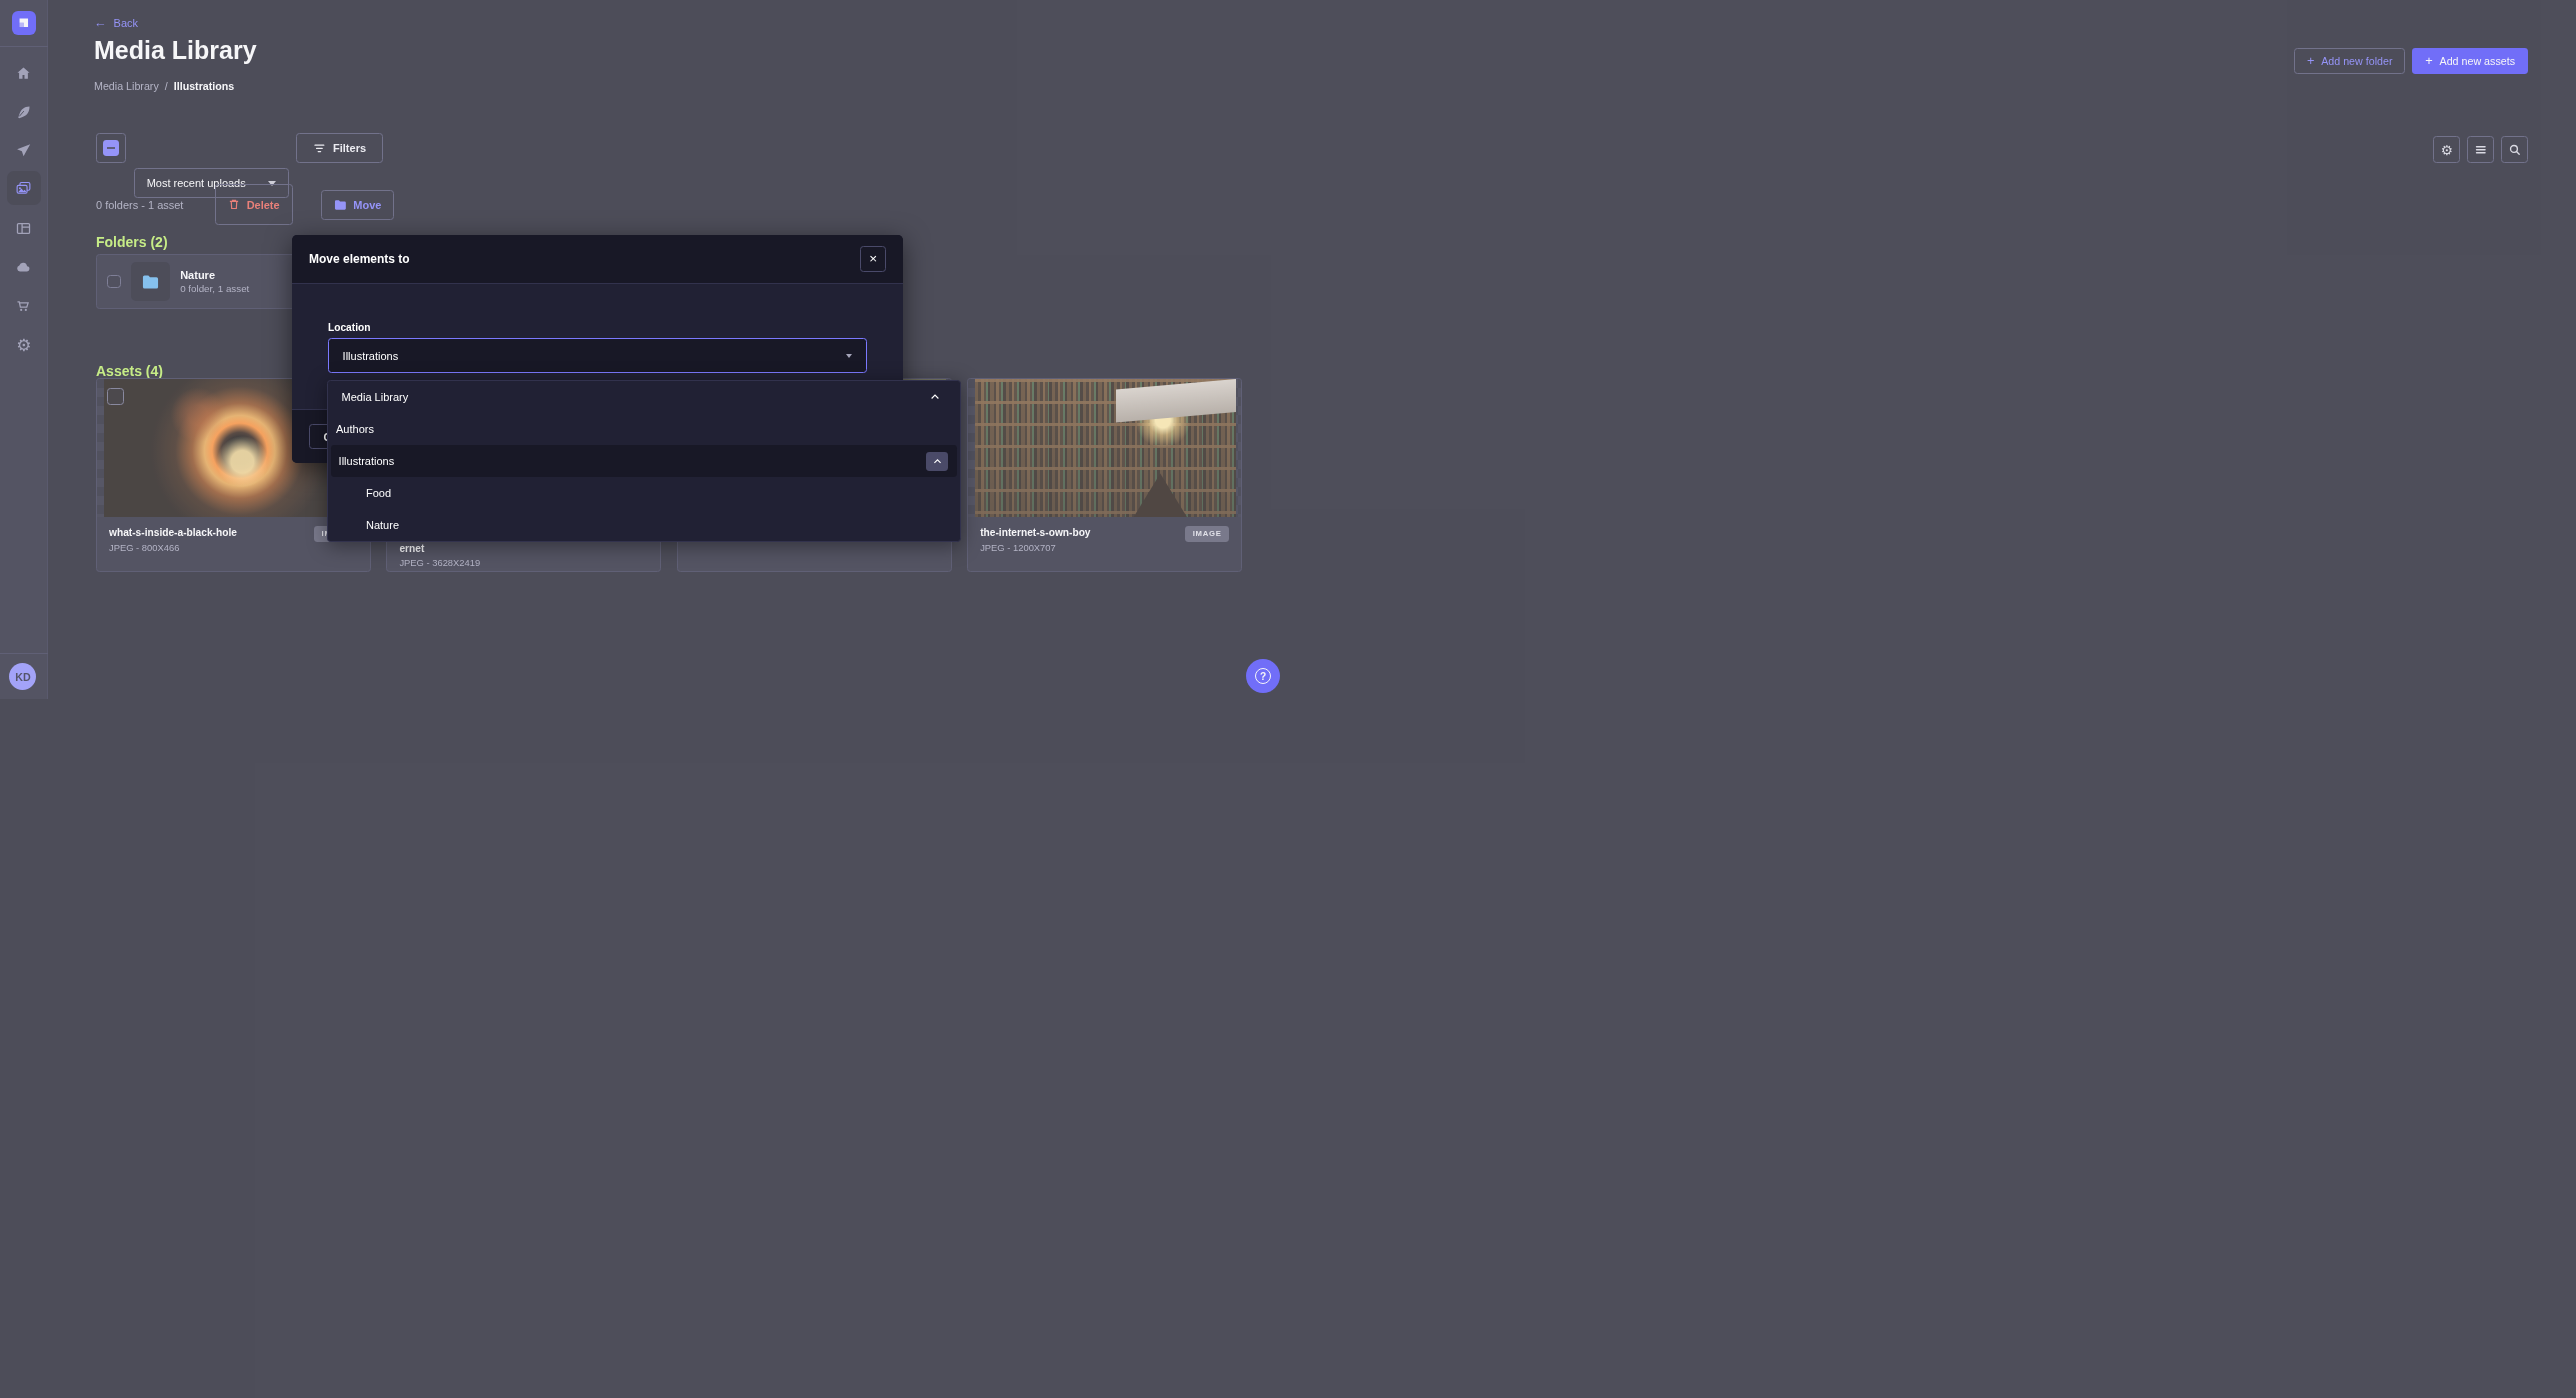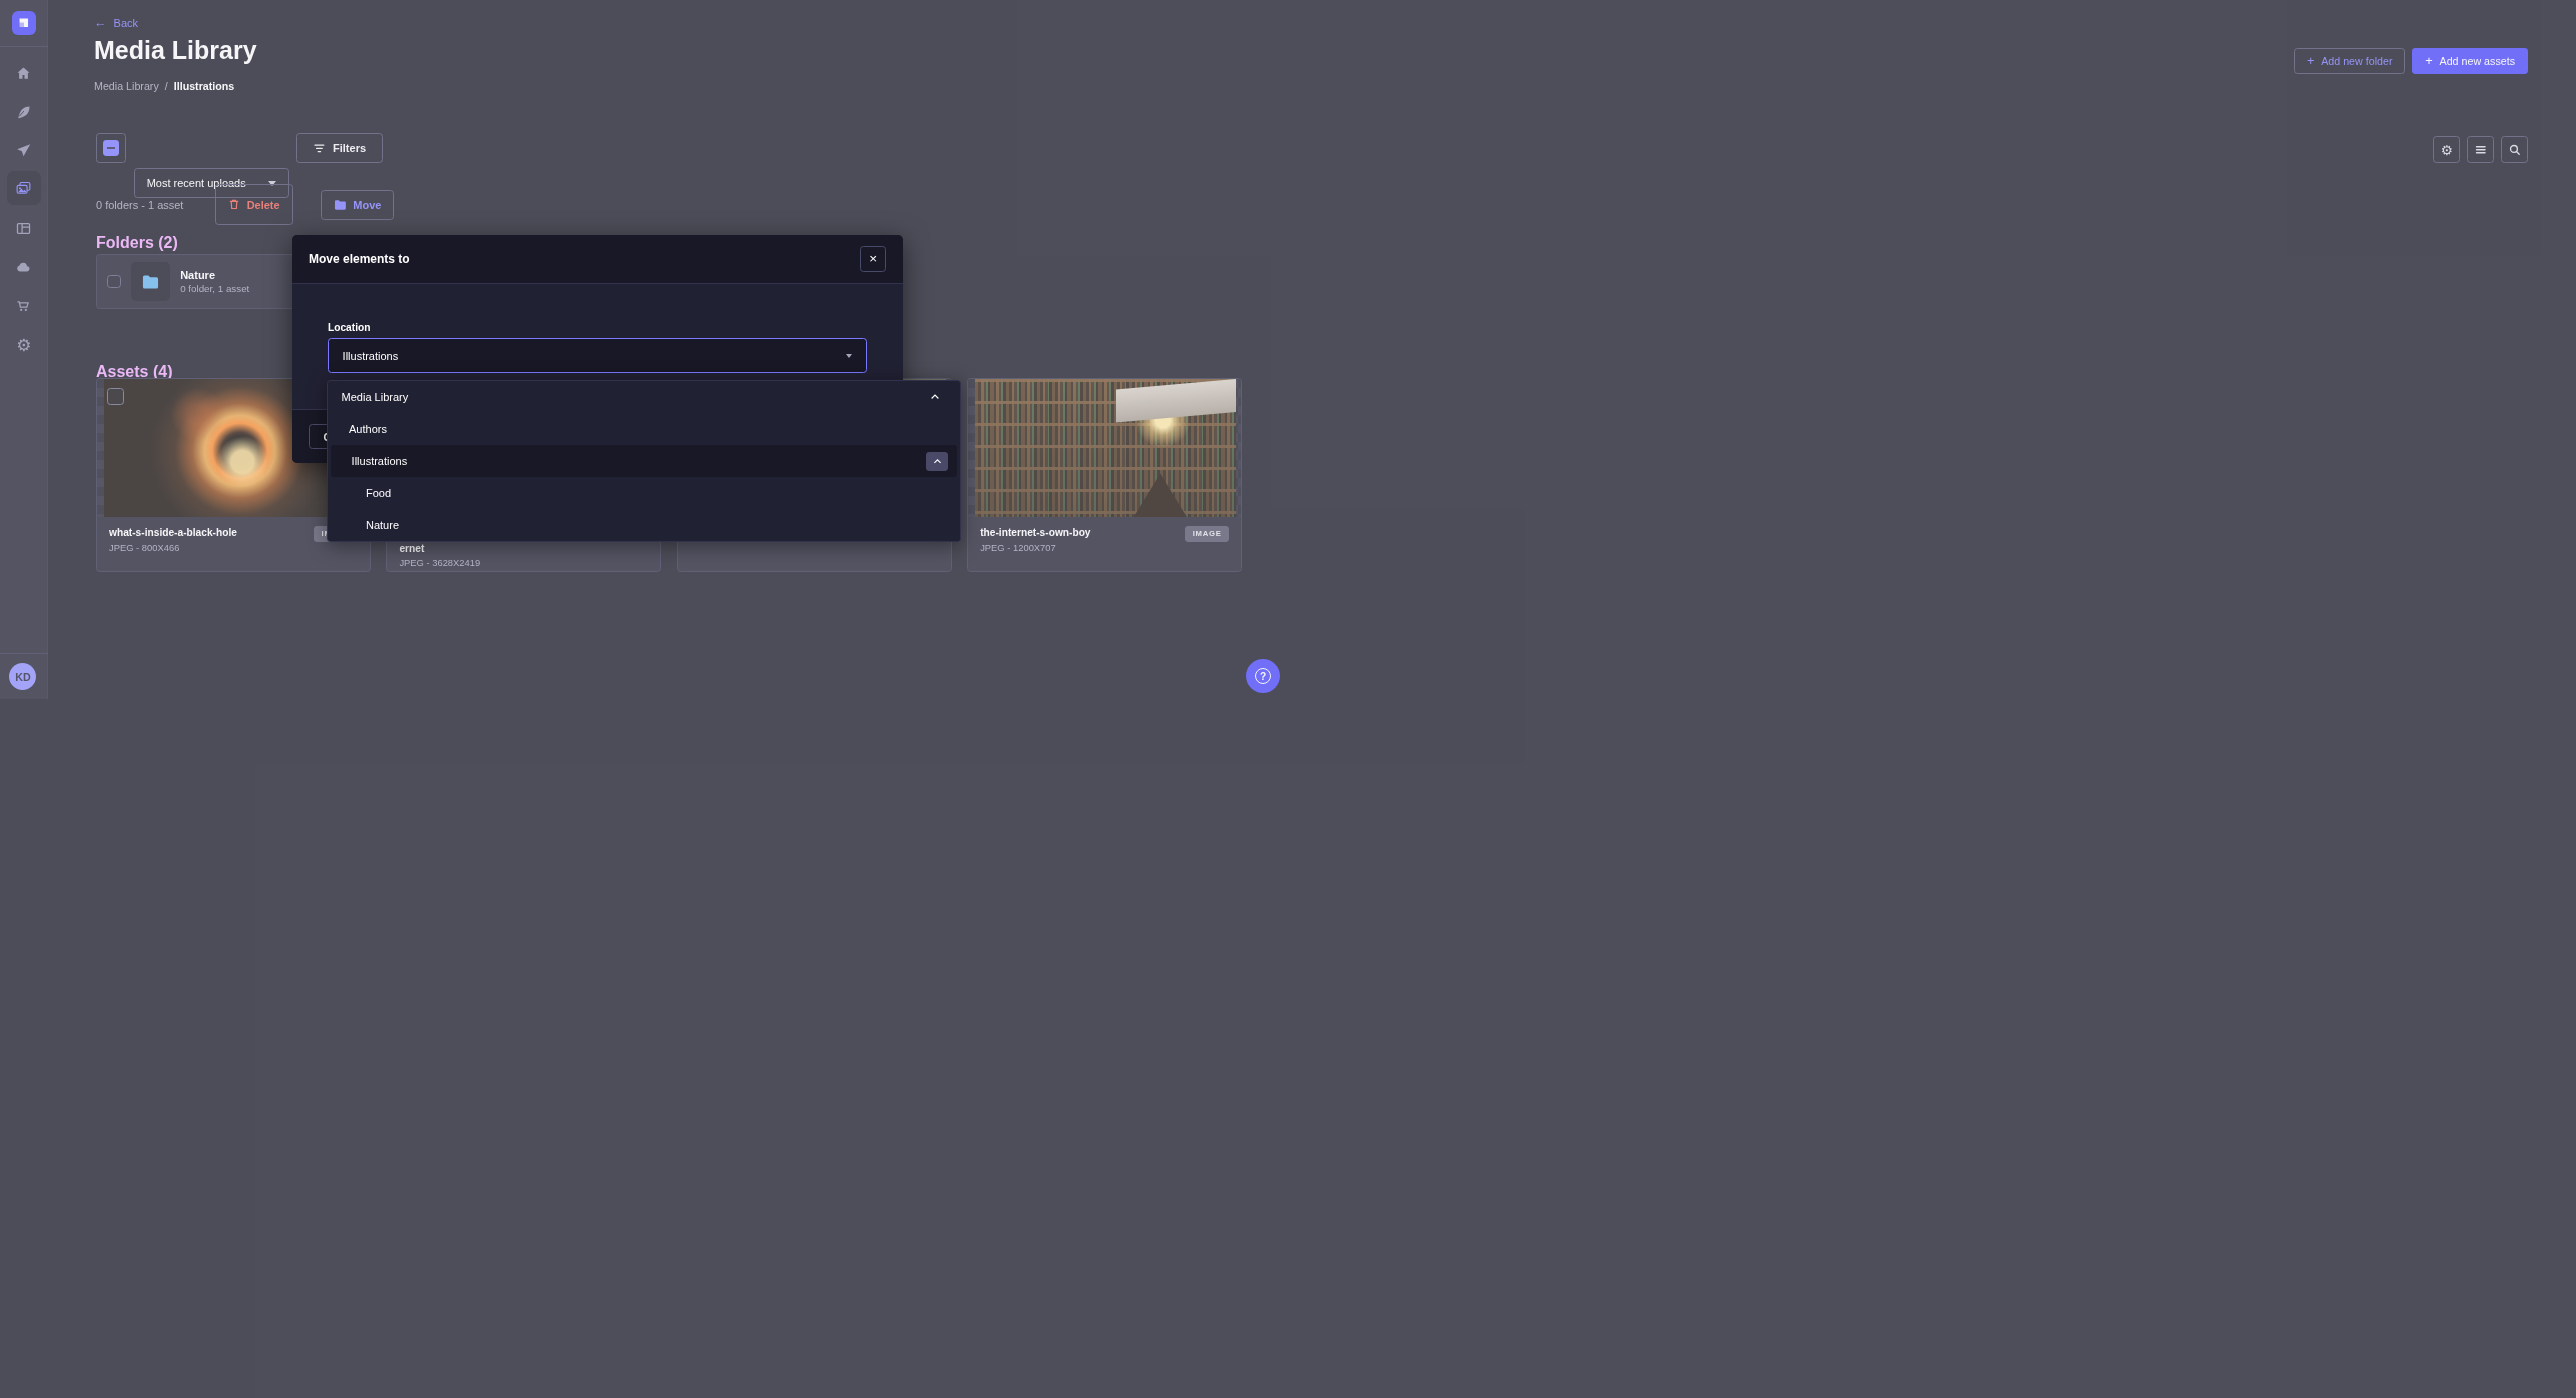--- a/index.html
+++ b/index.html
@@ -52,21 +52,21 @@
   .icon-btn { width:27px; height:27px; border:0.9px solid #4a4a6a; border-radius:3.4px; color:#d9d9e3;
     display:flex; align-items:center; justify-content:center; font-size:13.6px; }
 
   .bulk-row { position:absolute; left:48px; top:184px; display:flex; align-items:center; gap:28px; }
   .bulk-summary { font-size:11px; color:#a5a5ba; margin-right:3.4px; }
   .btn-danger-ghost { height:41px; border:0.9px solid #4a4a6a; color:#ee5e52; background:transparent;
     font-weight:bold; font-size:11px; }
   .btn-move-ghost { height:30px; border:0.9px solid #4a4a6a; color:#7b79ff; background:transparent;
     font-weight:bold; font-size:11px; }
 
-  .section-heading { font-size:16px; font-weight:bold; color:#f0abfc; position:absolute; left:48px;text-align:right; }
+  .section-heading { font-size:14px; font-weight:bold; color:#bef264; position:absolute; left:48px;text-align:right; }
   .folder-card { position:absolute; left:48px; top:254px; width:277px; height:55px; background:#212134;
     border:0.9px solid #32324d; border-radius:3.4px; display:flex; align-items:center; padding:0 10.2px; gap:10.2px; }
   .checkbox { width:13.6px; height:13.6px; border:0.9px solid #5c5c7a; border-radius:3.4px; background:rgba(24,24,38,.4); }
   .folder-tile { width:39px; height:39px; border-radius:5.1px; background:#181826;
     display:flex; align-items:center; justify-content:center; }
   .folder-name { font-size:11px; font-weight:bold; color:#ffffff; }
   .folder-meta { font-size:9.8px; color:#a5a5ba; margin-top:2.6px; }
 
   .cards { position:absolute; left:48px; top:378px; display:flex; gap:15.4px; }
   .asset-card { position:relative; width:275px; height:194px; background:#212134;
@@ -131,21 +131,21 @@
     background:#181826; color:#ffffff; font-size:10.7px; font-weight:bold; }
   .btn-confirm { height:25.6px; padding:0 15.4px; border-radius:3.4px; background:#4945ff;
     color:#ffffff; font-size:10.7px; font-weight:bold; border:none; }
 
   .dropdown { position:absolute; left:327px; top:380px; width:634px; z-index:30; background:#212134;
     border:0.9px solid #32324d; border-radius:3.4px; box-shadow:0 3.4px 20.5px rgba(0,0,0,.4); padding:0; }
   .opt { height:32px; display:flex; align-items:center; justify-content:space-between;
     padding-right:12px; color:#ffffff; font-size:11px; cursor:pointer; }
   .opt .lbl { white-space:nowrap; }
   .opt.lvl0 { padding-left:13.6px; }
-  .opt.lvl1 { padding-left:21px; }
+  .opt.lvl1 { padding-left:8px; }
   .opt.lvl2 { padding-left:38px; }
   .opt.hl { background:#181826; border-radius:3.4px; margin:0 2.6px; padding-right:9.4px; }
   .chev-plain { display:flex; margin-right:6.8px; }
   .chev-btn { width:22px; height:19px; background:#4a4a68; border-radius:3.4px;
     display:flex; align-items:center; justify-content:center; }
   svg { display:block; }
 </style>
 </head>
 <body>
 

